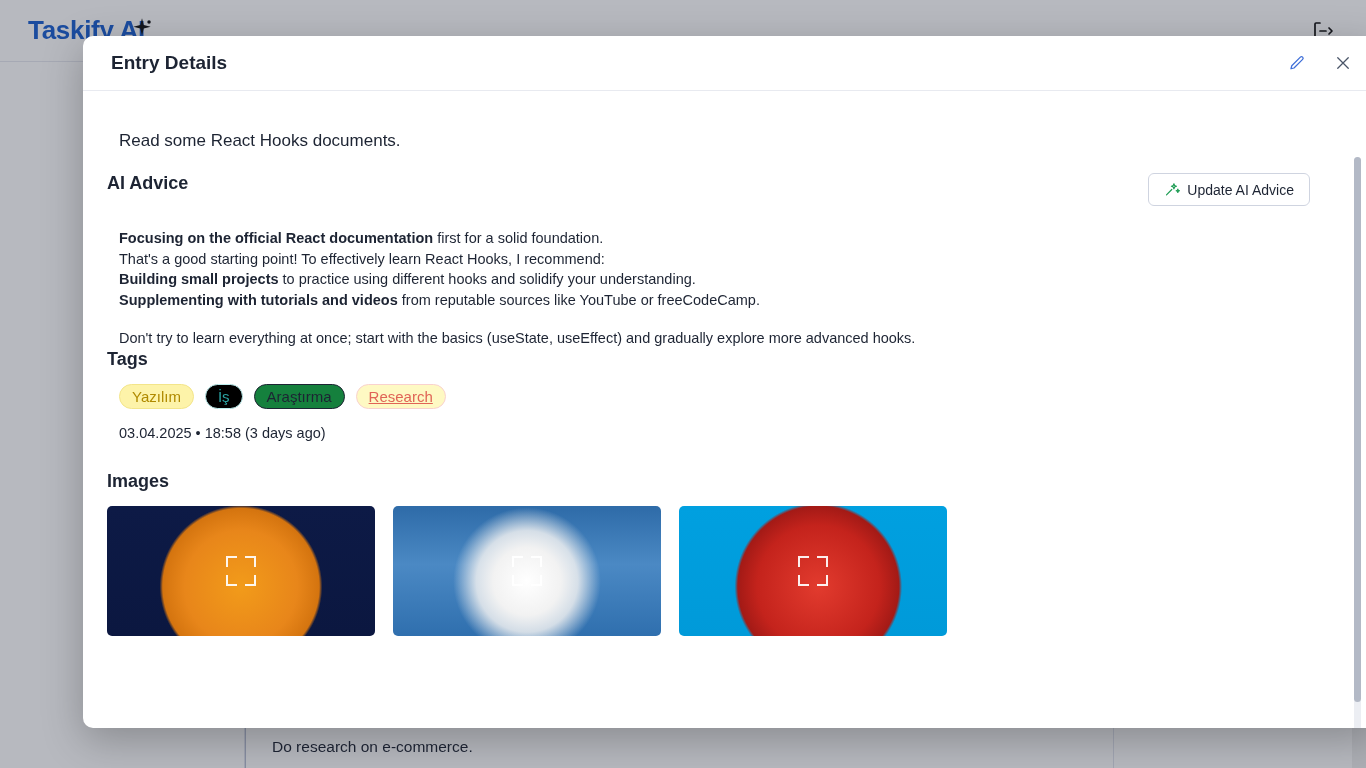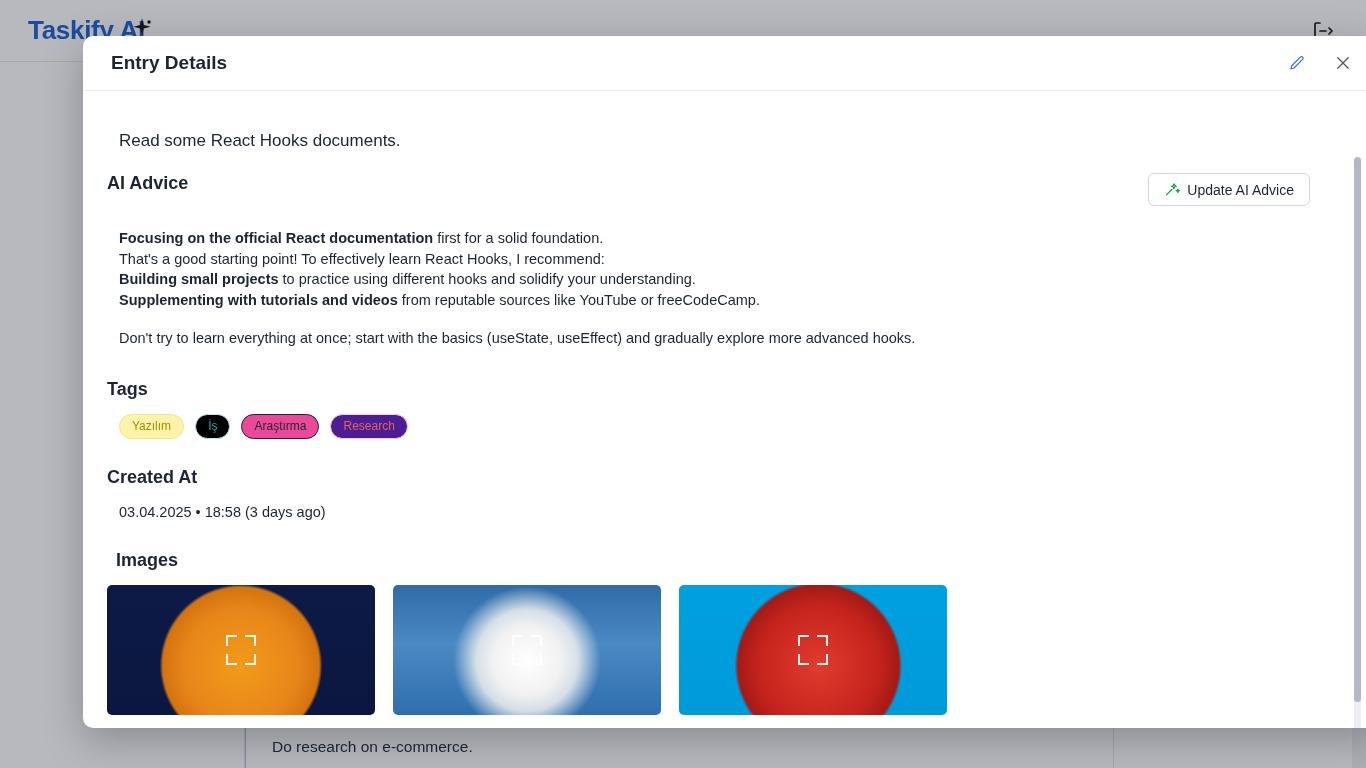--- a/index.html
+++ b/index.html
@@ -202,48 +202,48 @@
   .advice {
     margin: 22px 0 0 12px;
     font-size: 14.5px;
     line-height: 1.42;
     color: #1d2433;
   }
   .advice p { margin: 0 0 0 0; }
   .advice .gap { height: 18px; }
   .advice b { font-weight: bold; }
 
-  .tags-title { margin-top: 30px; }
+  .tags-title { }
   .tags-row {
     display: flex; align-items: center;
     gap: 11px;
     margin: 14px 0 0 12px;
   }
   .tag {
     display: inline-flex; align-items: center;
     height: 25px;
     padding: 0 12px;
     border-radius: 13px;
-    font-size: 12px;
+    font-size: 15px;
     border: 1px solid transparent;
     white-space: nowrap;
   }
   .tag.yellow { background: #fdf3a9; color: #b08a00; border-color: #f3e58a; }
   .tag.cyan  { background: #000000; color: #2aa3a3; border-color: #bdeeee; }
-  .tag.plain { background: #ec4899; color: #1d2433; border-color: #1d2433; }
-  .tag.red   { background: #4c1d95; color: #e06456; border-color: #f9d2ce; }
+  .tag.plain { background: #15803d; color: #1d2433; border-color: #1d2433; }
+  .tag.red   { background: #fef9c3; color: #e06456; border-color: #f9d2ce; text-decoration: underline; }
 
   .created-title { margin-top: 28px; }
   .created-val {
     margin: 16px 0 0 12px;
     font-size: 14.5px;
     color: #1d2433;
   }
 
-  .images-title { margin-top: 30px; margin-left: 9px; }
+  .images-title { margin-top: 30px; }
   .images-row {
     display: flex;
     gap: 18px;
     margin: 14px 0 0 0;
   }
   .image-card {
     position: relative;
     width: 268px; height: 130px;
     border-radius: 5px;
     overflow: hidden;
@@ -367,21 +367,20 @@
         </div>
 
         <div class="section-title tags-title">Tags</div>
         <div class="tags-row">
           <span class="tag yellow">Yazılım</span>
           <span class="tag cyan">İş</span>
           <span class="tag plain">Araştırma</span>
           <span class="tag red">Research</span>
         </div>
 
-        <div class="section-title created-title">Created At</div>
         <div class="created-val">03.04.2025 • 18:58 (3 days ago)</div>
 
         <div class="section-title images-title">Images</div>
         <div class="images-row">
           <div class="image-card img-orange">
             <div class="img-focus">
               <span class="tl"></span>
                 <span class="tr"></span>
                 <span class="bl"></span>
                 <span class="br"></span>

